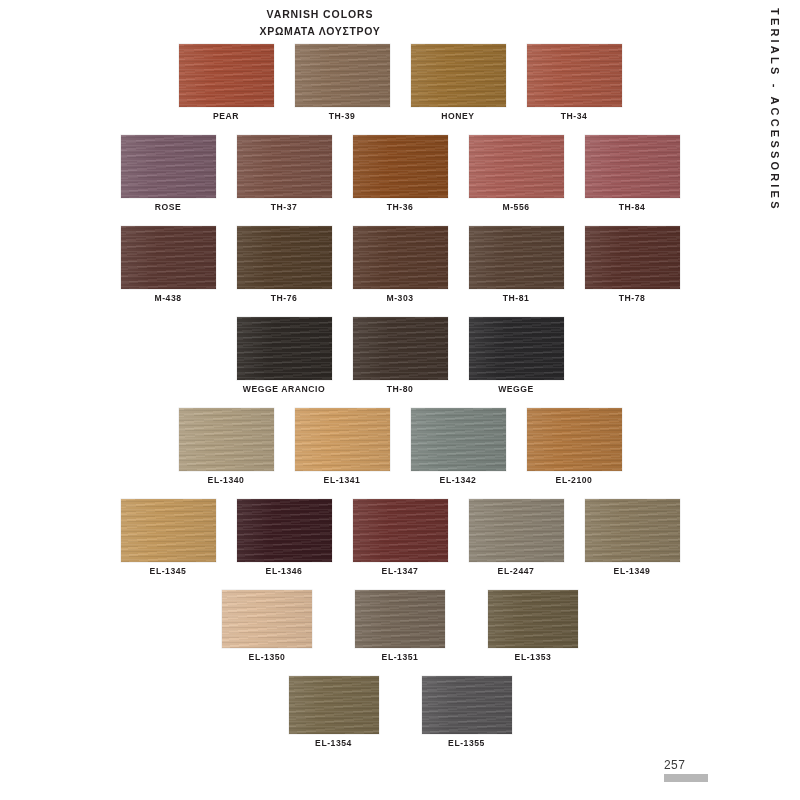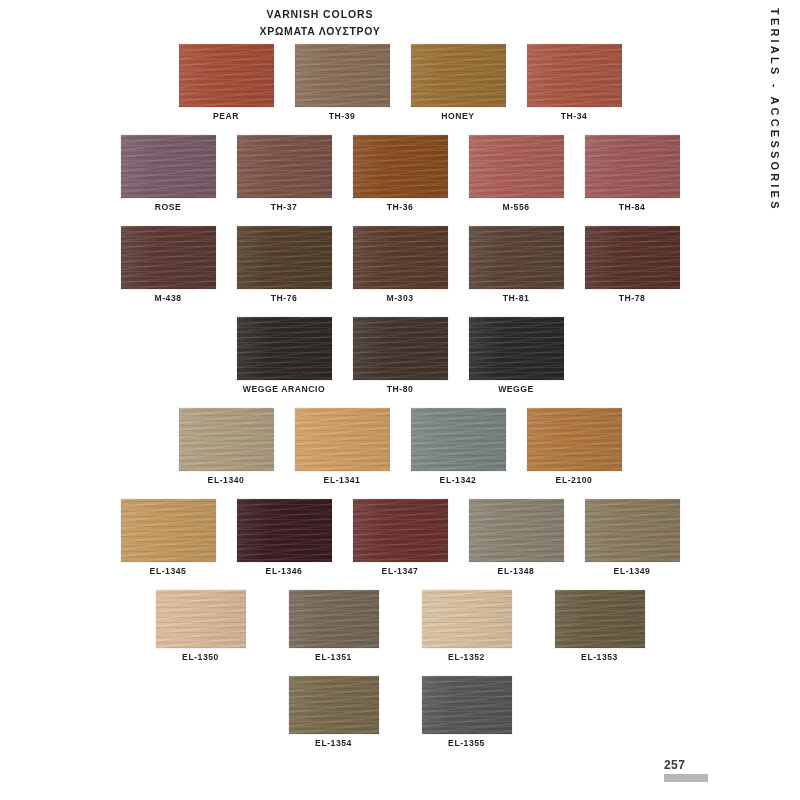--- a/index.html
+++ b/index.html
@@ -154,21 +154,21 @@
   
   .page-num-wrap {
     position: absolute;
     right: 92px;
     bottom: 18px;
     width: 44px;
     text-align: left;
   }
   .page-num {
     font-size: 12px;
-    font-weight: bold;
+    font-weight: normal;
     color: #3a3a3a;
     letter-spacing: 0.4px;
     line-height: 14px;
   }
   .page-num-bar {
     margin-top: 2px;
     width: 44px;
     height: 8px;
     background: #b7b7b7;
   }
@@ -290,39 +290,35 @@
         <div class="swatch-cell">
           <div class="chip" style="background: rgb(60, 29, 34);"></div>
           <div class="chip-label">EL-1346</div>
         </div>
         <div class="swatch-cell">
           <div class="chip" style="background: rgb(110, 51, 48);"></div>
           <div class="chip-label">EL-1347</div>
         </div>
         <div class="swatch-cell">
           <div class="chip" style="background: rgb(141, 132, 116);"></div>
-          <div class="chip-label">EL-1348</div>
+          <div class="chip-label">EL-2447</div>
         </div>
         <div class="swatch-cell">
           <div class="chip" style="background: rgb(139, 124, 96);"></div>
           <div class="chip-label">EL-1349</div>
         </div>
       </div>
       <div class="row r7">
         <div class="swatch-cell">
           <div class="chip" style="background: rgb(224, 189, 156);"></div>
           <div class="chip-label">EL-1350</div>
         </div>
         <div class="swatch-cell">
           <div class="chip" style="background: rgb(119, 105, 90);"></div>
           <div class="chip-label">EL-1351</div>
-        </div>
-        <div class="swatch-cell">
-          <div class="chip" style="background: rgb(221, 195, 162);"></div>
-          <div class="chip-label">EL-1352</div>
         </div>
         <div class="swatch-cell">
           <div class="chip" style="background: rgb(107, 94, 68);"></div>
           <div class="chip-label">EL-1353</div>
         </div>
       </div>
       <div class="row r8">
         <div class="swatch-cell">
           <div class="chip" style="background: rgb(122, 108, 78);"></div>
           <div class="chip-label">EL-1354</div>

